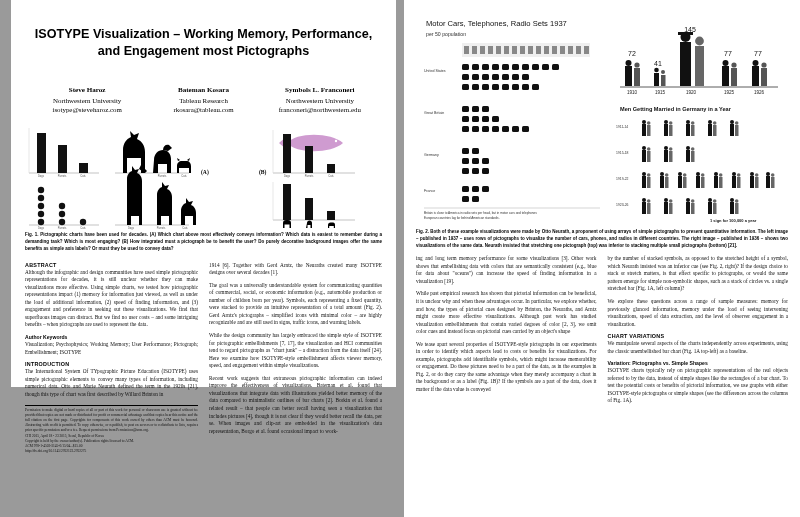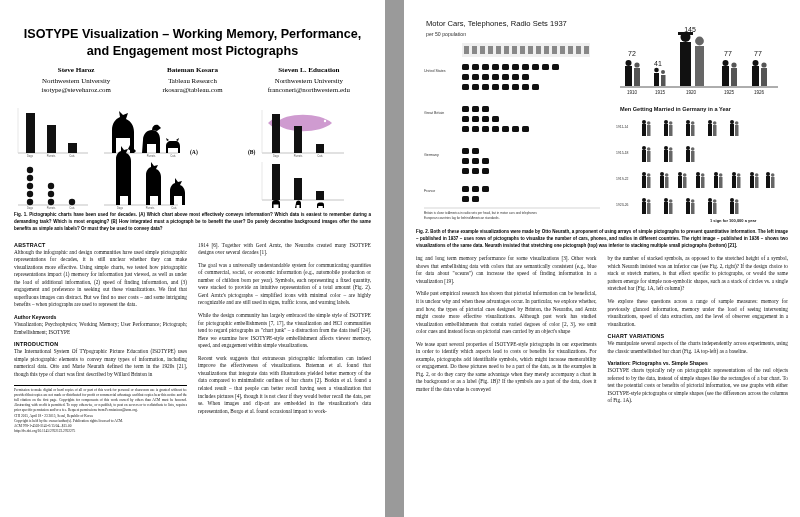--- a/index.html
+++ b/index.html
@@ -1,25 +1,25 @@
 <!DOCTYPE html>
 <html><head>
 <meta charset="utf-8">
 <style>
   html,body{margin:0;padding:0;background:#9a9a9a;}
   body{font-family:"Liberation Serif",serif;}
   .page{position:relative;width:800px;height:517px;background:#9a9a9a;overflow:hidden;}
 
   .sheet{position:absolute;background:#ffffff;}
-  .sheet-left{left:0;top:0;width:385px;height:517px;}
+  .sheet-left{left:11px;top:0;width:385px;height:387px;}
   .sheet-right{left:404px;top:0;width:396px;height:517px;}
 
   .title{font-family:"Liberation Sans",sans-serif;font-weight:bold;font-size:12.6px;
          text-align:center;line-height:1.32;margin:0;padding:0 12px;color:#000;}
-  .authors{display:flex;justify-content:space-between;padding:7px 18px 0 18px;}
+  .authors{display:flex;justify-content:space-between;padding:7px 18px 0 18px;margin-top:20px;}
   .author{text-align:center;flex:1;line-height:1.35;}
   .author .nm{font-weight:bold;font-size:7.1px;}
   .author .af{font-size:6.9px;}
   .author .em{font-size:6.9px;}
 
   .fig1{position:relative;height:112px;margin-top:6px;}
   .fig1 svg{display:block;}
   .figlabel{font-size:5.6px;font-weight:bold;}
 
   .caption{font-family:"Liberation Sans",sans-serif;font-weight:bold;font-size:4.5px;
@@ -65,21 +65,21 @@
         <div class="nm">Steve Haroz</div>
         <div class="af">Northwestern University</div>
         <div class="em">isotype@steveharoz.com</div>
       </div>
       <div class="author">
         <div class="nm">Bateman Kosara</div>
         <div class="af">Tableau Research</div>
         <div class="em">rkosara@tableau.com</div>
       </div>
       <div class="author">
-        <div class="nm">Steven L. Education</div>
+        <div class="nm">Symbols L. Franconeri</div>
         <div class="af">Northwestern University</div>
         <div class="em">franconeri@northwestern.edu</div>
       </div>
     </div>
 
     <div class="fig1">
       <svg width="385" height="112" viewBox="0 0 385 112">
         <defs>
           <g id="dogicon">
             <path d="M2,30 L2,16 C2,12 4,9 7,8 L7,3 L10,7 L14,6 L12,10 C15,11 17,14 17,18 L17,30 L14,30 L14,21 L6,21 L6,30 Z" fill="#000"></path>

